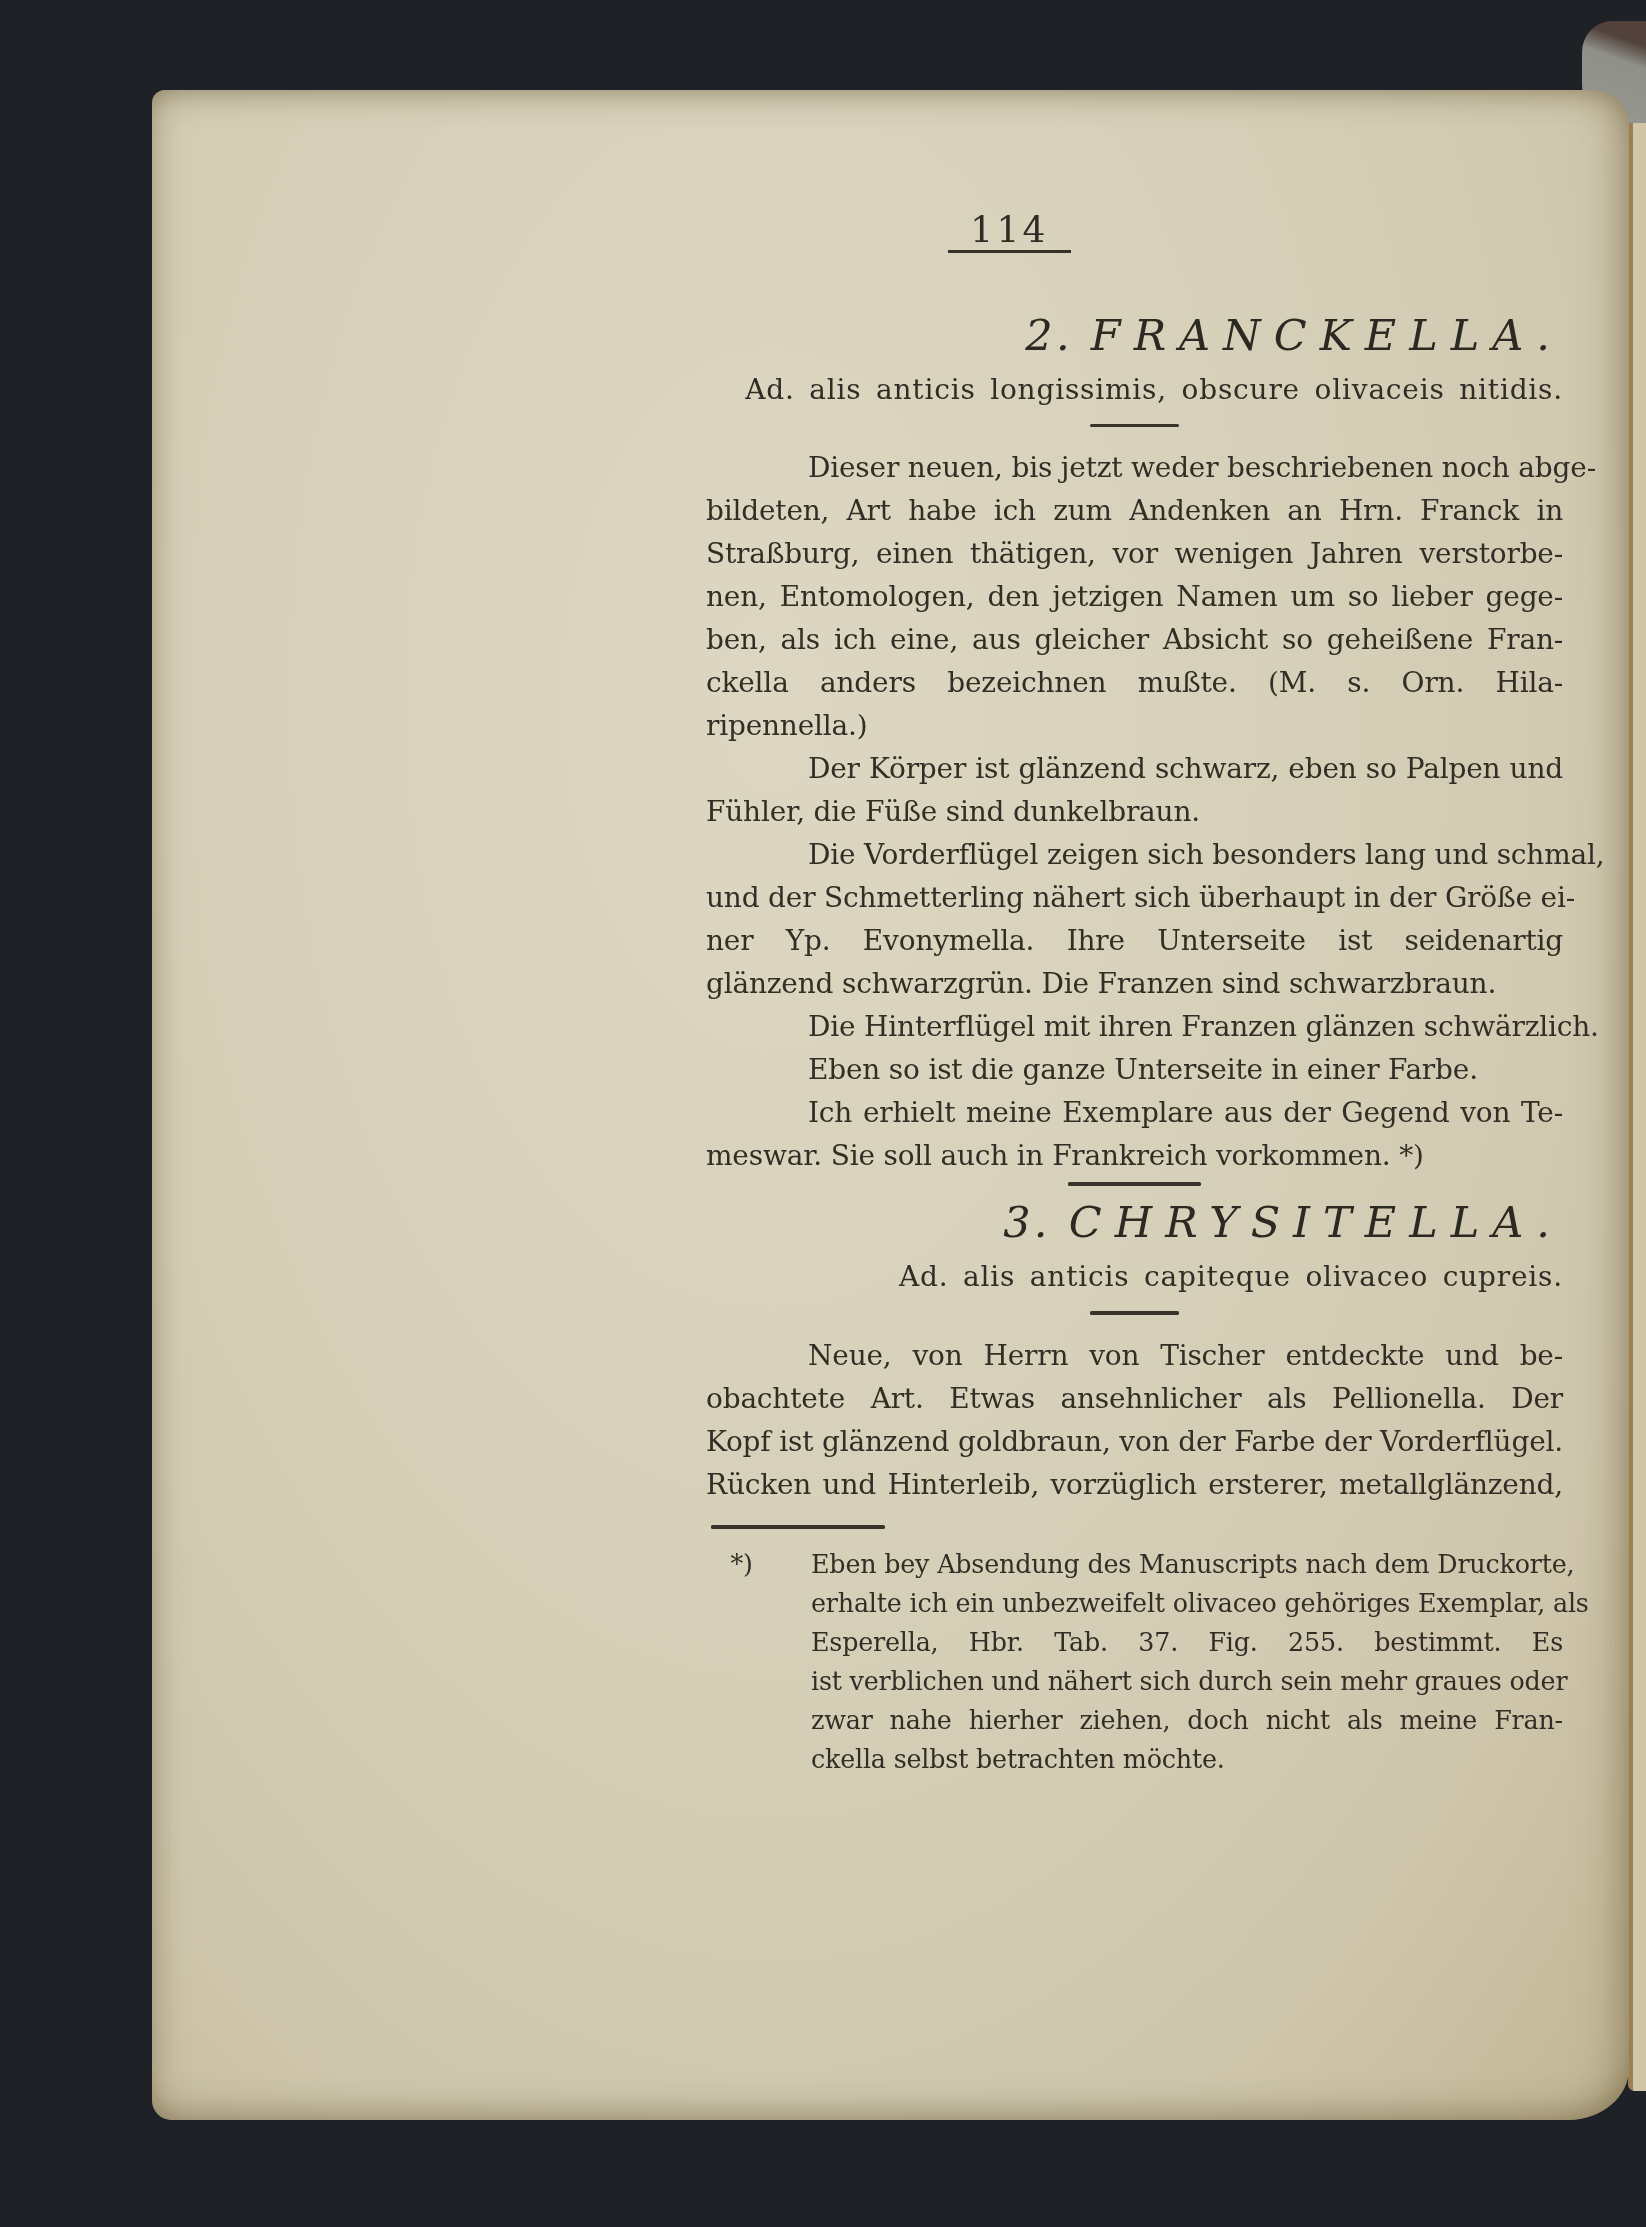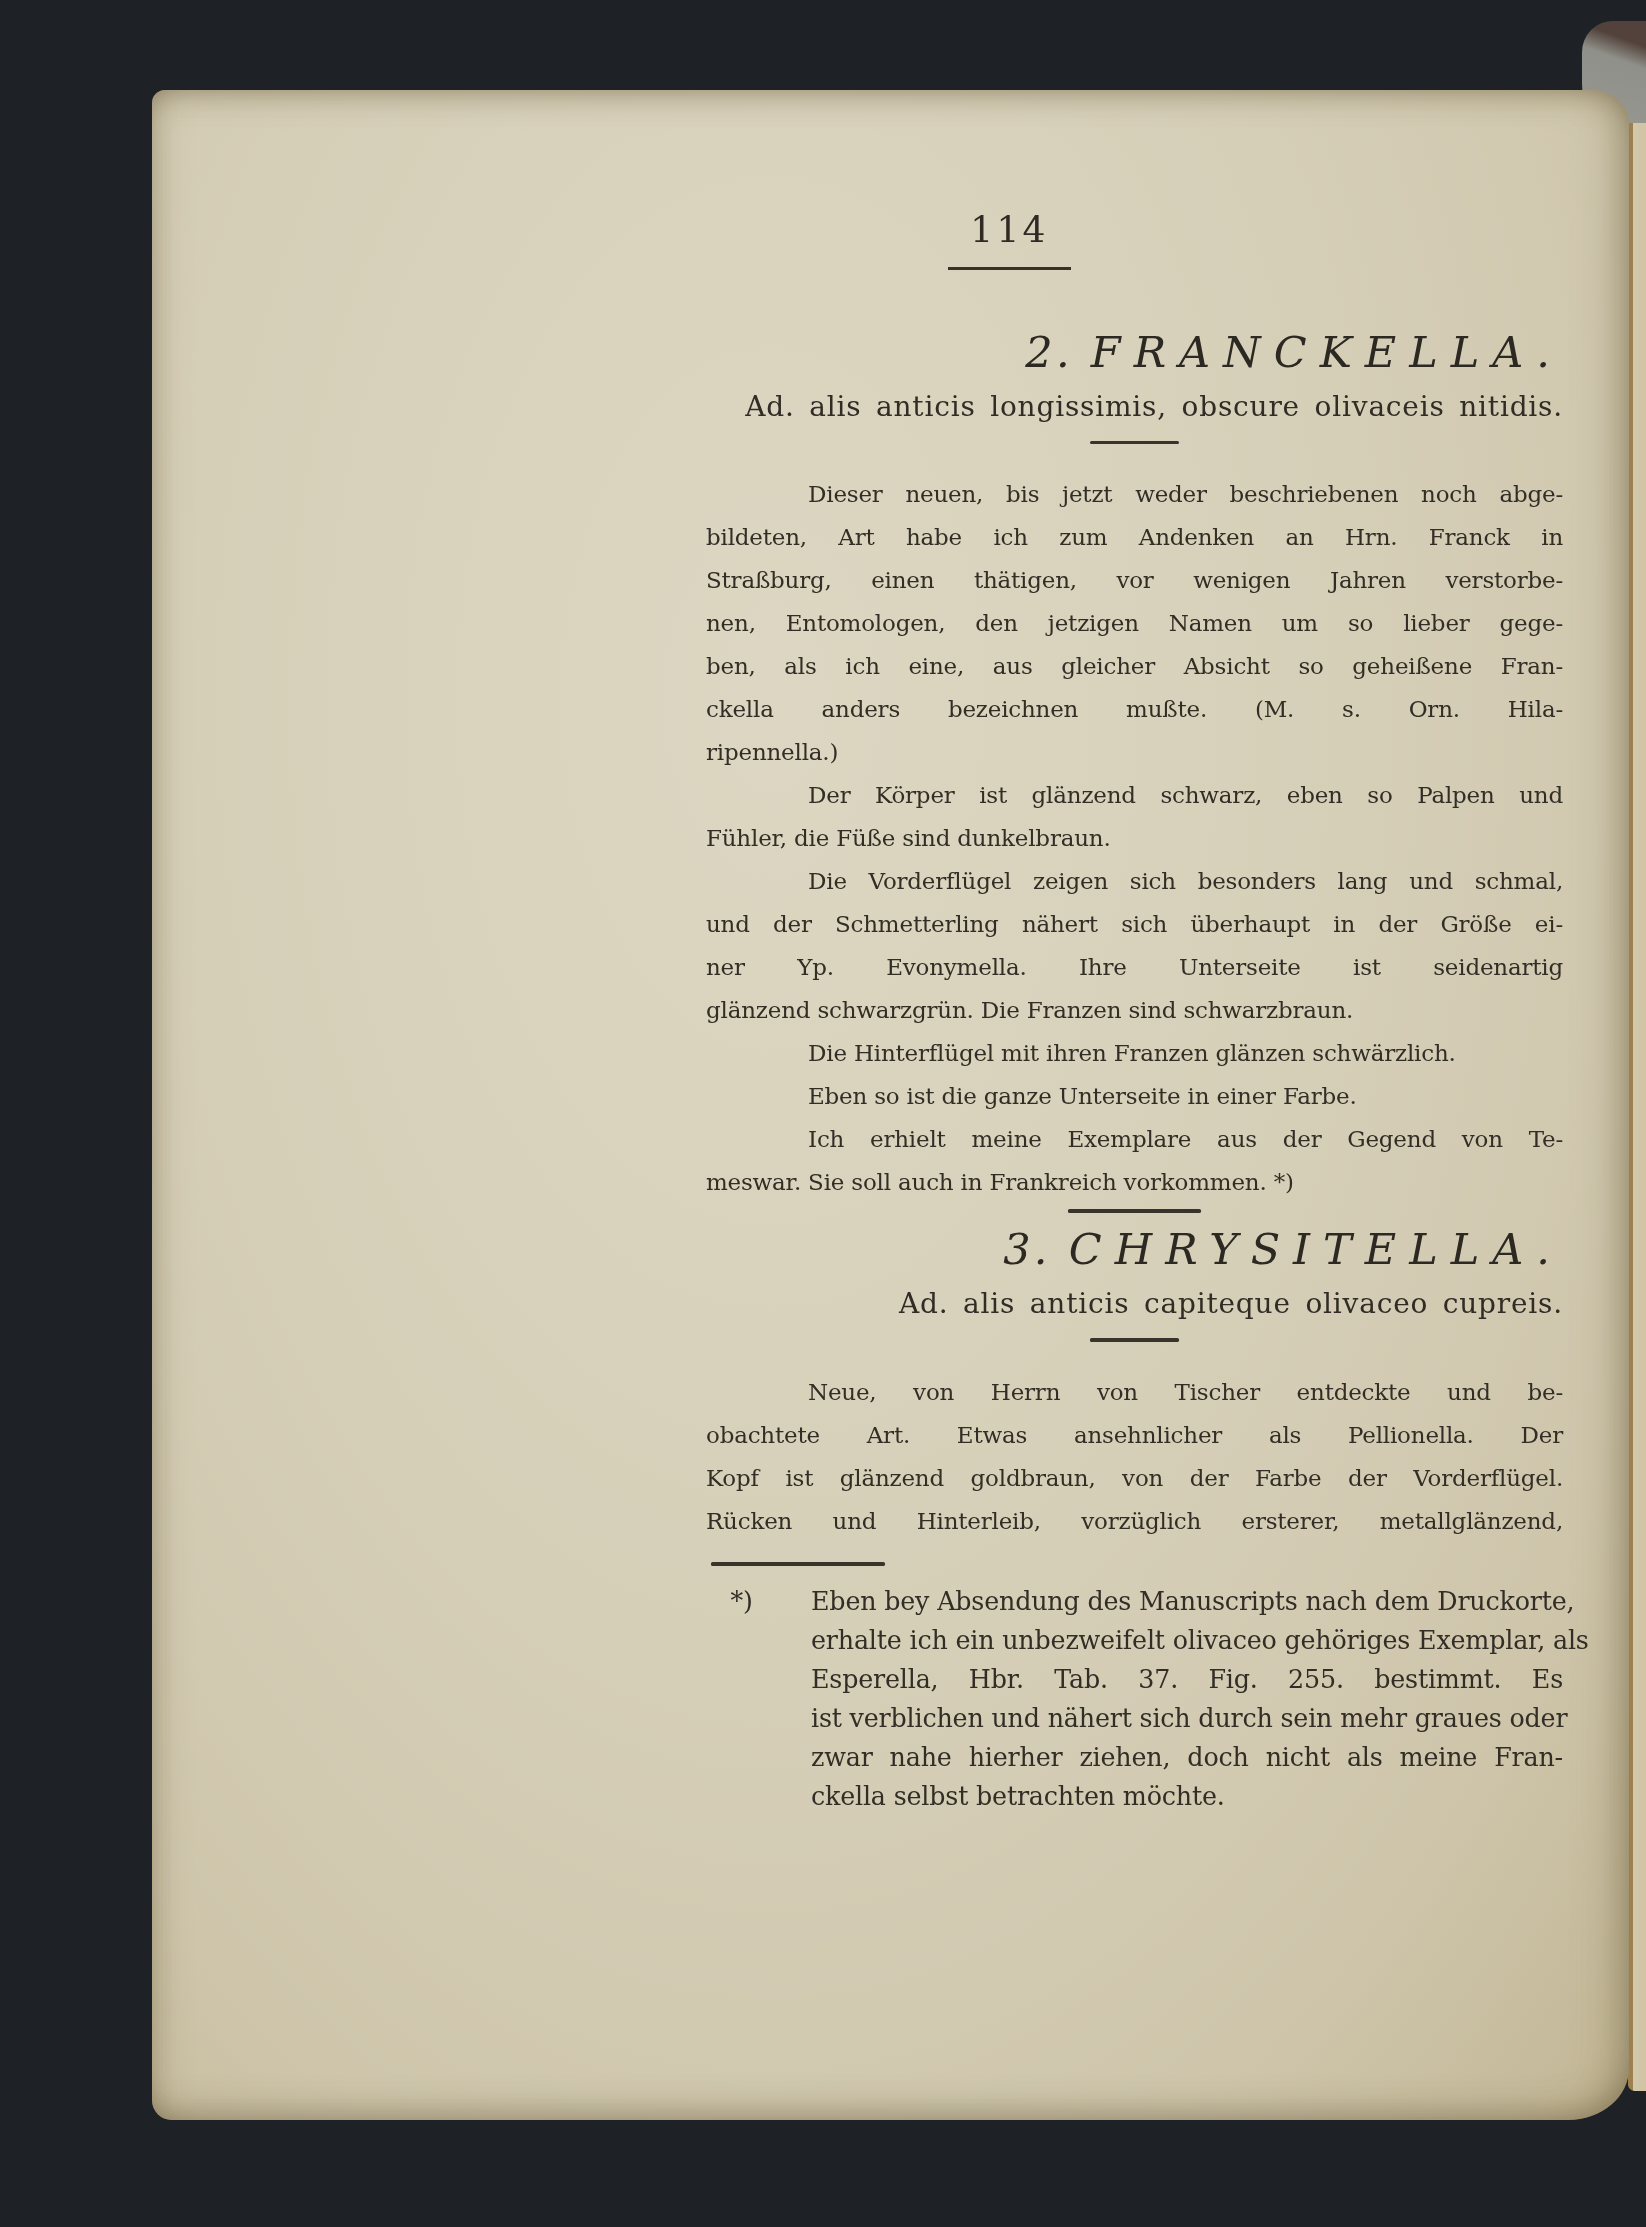--- a/index.html
+++ b/index.html
@@ -52,21 +52,21 @@
   .text-col {
     position: absolute;
     left: 554px;
     top: 0;
     width: 857px;
     color: #322e26;
   }
   .folio-wrap {
     width: 123px;
     margin: 119px 0 0 242px;
-    padding-bottom: 17px;
+    padding-bottom: 0;
     border-bottom: 3.3px solid #36322a;
     text-align: center;
   }
   .folio {
     font-size: 36px;
     letter-spacing: 3.3px;
     color: #2f2b24;
   }
   .heading {
     margin-top: 57px;
@@ -91,22 +91,22 @@
   }
   .rule {
     height: 3.3px;
     background: #38342c;
     border-radius: 1.6px;
   }
   .rule.short   { width: 89px; margin: 18px auto 0; }
   .rule.divider { width: 133px; height: 4.1px; margin: 4.9px auto 0; }
   .rule.fn-sep  { width: 174px; height: 3.3px; margin: 19.7px 0 0 4.9px; }
   .body-block {
-    margin-top: 29px;
-    font-size: 23px;
+    margin-top: 19px;
+    font-size: 28px;
     line-height: 43px;
     letter-spacing: -0.2px;
   }
   .line {
     text-align: justify;
     text-align-last: justify;
     white-space: nowrap;
   }
   .line.indent   { padding-left: 102px; }
   .line.para-end { text-align-last: left; }

